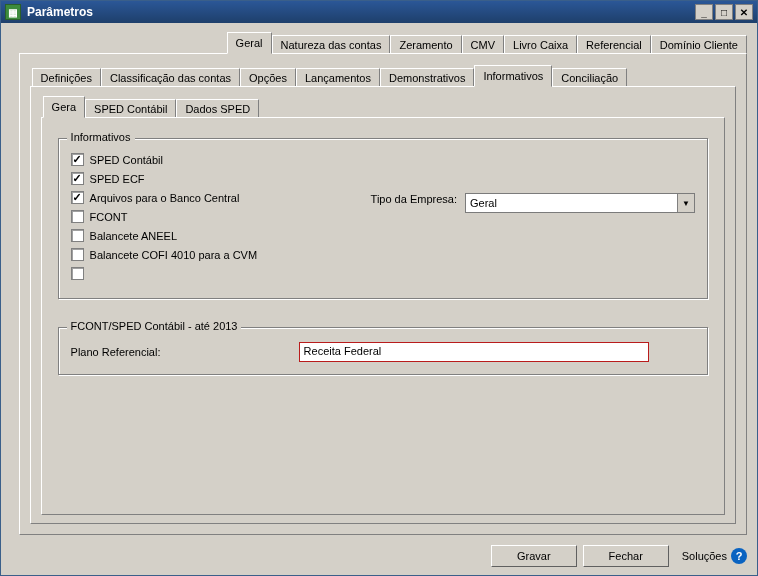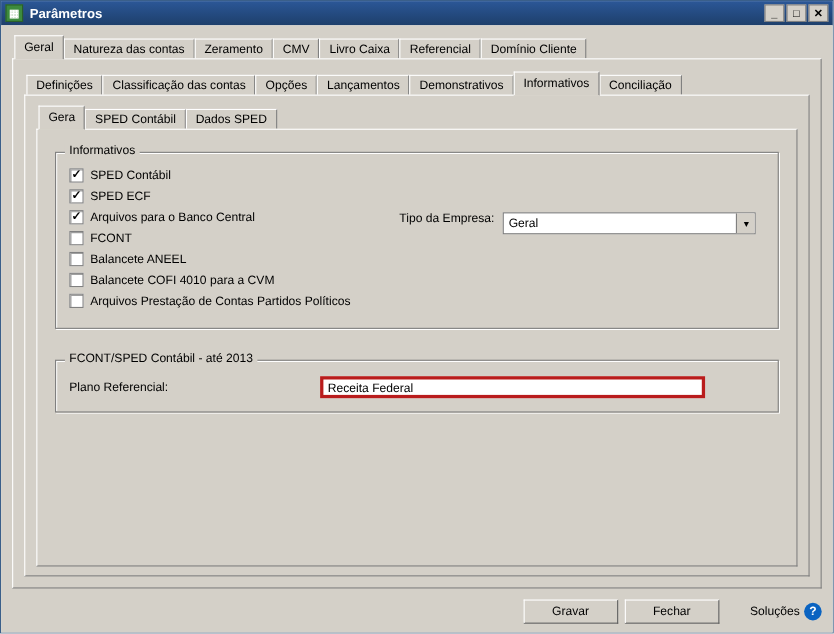--- a/index.html
+++ b/index.html
@@ -60,20 +60,21 @@
       font-weight: bold;
       color: #000000;
       cursor: pointer;
     }
     .client-area {
       flex: 1;
       background: #d4d0c8;
       padding: 8px 10px;
       display: flex;
       flex-direction: column;
+      align-items: flex-end;
     }
     
     .tabs {
       display: flex;
       align-items: flex-end;
       margin-left: 2px;
     }
     .tab {
       background: #d4d0c8;
       border: 1px solid #808080;
@@ -170,21 +171,21 @@
       background: #d4d0c8;
       border-left: 1px solid #808080;
       display: flex;
       align-items: center;
       justify-content: center;
       font-size: 8px;
       cursor: pointer;
     }
     .textinput {
       background: #ffffff;
-      border: 3px solid #b91c1c;
+      border: 1px solid #b91c1c;
       height: 20px;
       padding: 2px 4px;
       font-size: 11px;
       width: 350px;
     }
     .button-bar {
       display: flex;
       justify-content: flex-end;
       gap: 6px;
       margin-top: 10px;
@@ -201,21 +202,21 @@
       text-align: center;
       cursor: pointer;
       font-size: 11px;
     }
     .solucoes {
       display: flex;
       align-items: center;
       gap: 4px;
       font-size: 11px;
       cursor: pointer;
-      margin-left: 22px;
+      margin-left: 7px;
     }
     .help-icon {
       width: 16px;
       height: 16px;
       border-radius: 50%;
       background: #0a63c1;
       color: #ffffff;
       font-weight: bold;
       font-size: 11px;
       display: flex;
@@ -301,21 +302,20 @@
                 <div class="check-row">
                   <span class="checkbox"></span>
                   <span>Balancete ANEEL</span>
                 </div>
                 <div class="check-row">
                   <span class="checkbox"></span>
                   <span>Balancete COFI 4010 para a CVM</span>
                 </div>
                 <div class="check-row">
                   <span class="checkbox"></span>
-                  <span>Arquivos Prestação de Contas Partidos Políticos</span>
                 </div>
               </div>
 
               <div style="display:flex; align-items:flex-start; margin-top:40px; gap:8px;">
                 <span>Tipo da Empresa:</span>
                 <div class="combo">
                   <span class="combo-text">Geral</span>
                   <span class="combo-btn">▼</span>
                 </div>
               </div>

